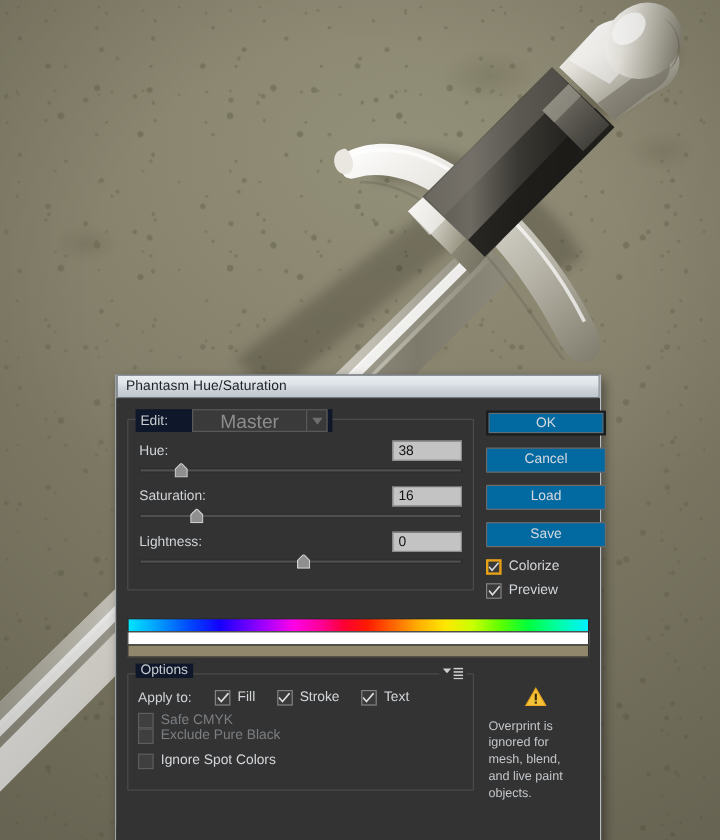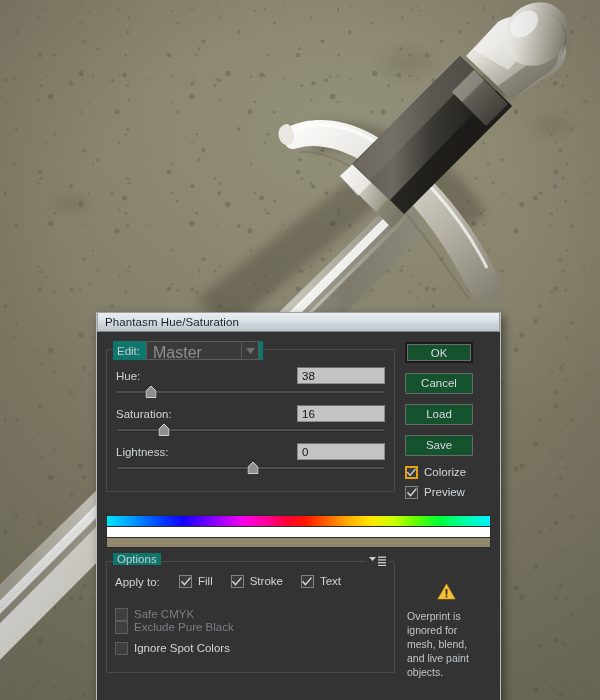--- a/index.html
+++ b/index.html
@@ -112,23 +112,23 @@
   .group {
     position: relative;
     border: 1px solid #4b4b4b;
     border-radius: 1px;
     padding: 14px 9px 10px 9px;
     margin-top: 7px;
   }
   .group > .legend-slot {
     position: absolute;
     top: -9px; left: 6px;
-    background: #0f766e;
+    background: #0f172a;
     padding: 0 4px;
-    display: flex; align-items: center; gap: 6px;
+    display: flex; align-items: center; gap: 20px; text-align: center;
   }
   .group-title {
     font-size: 11.5px;
     color: #c8ccd0;
     white-space: nowrap;
   }
 
   
   .edit-legend { gap: 5px; }
   .edit-label { font-size: 11.5px; color: #c8ccd0; }
@@ -153,21 +153,21 @@
   }
   .select-arrow svg { display: block; }
 
   
   .field-row {
     display: flex; align-items: center; justify-content: space-between;
     margin-top: 3px;
   }
   .field-label { font-size: 11.5px; color: #cfd3d7; }
   .value-input {
-    width: 88px; height: 17px;
+    width: 58px; height: 17px;
     background: #c3c3c3;
     border: 1px solid #8c8c8c;
     border-top-color: #707070;
     color: #141414;
     font-size: 11.5px;
     padding: 1px 0 0 4px;
     line-height: 15px;
   }
   .slider {
     position: relative;
@@ -201,23 +201,23 @@
       #ff0033 47%, #ff1a00 52%, #ff6a00 58%, #ffae00 63%,
       #ffe800 69%, #c8ff00 75%, #5dff00 81%, #00ff3c 87%,
       #00ff9e 93%, #00f0ff 100%);
   }
   .spec-white { background: #ffffff; }
   .spec-tan { background: #90876c; }
 
   
   .btn {
     display: block;
-    width: 68px; height: 21px;
+    width: 100px; height: 21px;
     margin-bottom: 10px;
-    background: #14532d;
+    background: #0369a1;
     border: 1px solid #6a6a6a;
     border-radius: 1px;
     color: #d6dade;
     font-size: 11.5px;
     text-align: center;
     line-height: 19px;
     cursor: default;
   }
   .btn.primary {
     border: 2px solid #1c1c1c;
@@ -247,33 +247,32 @@
 
   
   .options-group { margin-top: 13px; padding: 13px 8px 9px 8px; }
   .flyout {
     position: absolute;
     right: 5px; top: -6px;
     background: #333333;
     padding: 0 3px;
     display: flex; align-items: center; gap: 2px;
   }
-  .opt-line { display: flex; align-items: center; gap: 2px; margin-bottom: 20px; }
+  .opt-line { display: flex; align-items: center; gap: 2px; margin-bottom: 6px; }
   .apply-label { font-size: 11.5px; color: #cfd3d7; width: 62px; }
   .opt-line .chk-row { margin-bottom: 0; margin-right: 16px; }
   .indent { padding-left: 62px; }
   .opt-line2 { display: flex; margin-bottom: 8px; }
   .opt-line3 { display: flex; margin-bottom: 8px; flex-direction: column; }
   .opt-line3 .chk-row { margin-bottom: 0; margin-right: 28px; }
 
   
   .warn {
     padding-top: 24px;
     text-align: center;
-    margin-top: 11px;
   }
   .warn-icon { display: flex; justify-content: center; margin-bottom: 9px; }
   .warn-text {
     font-size: 10.5px;
     color: #c2c6ca;
     line-height: 14px;
     text-align: left;
     padding-left: 2px;
   }
   .bottom-strip {

